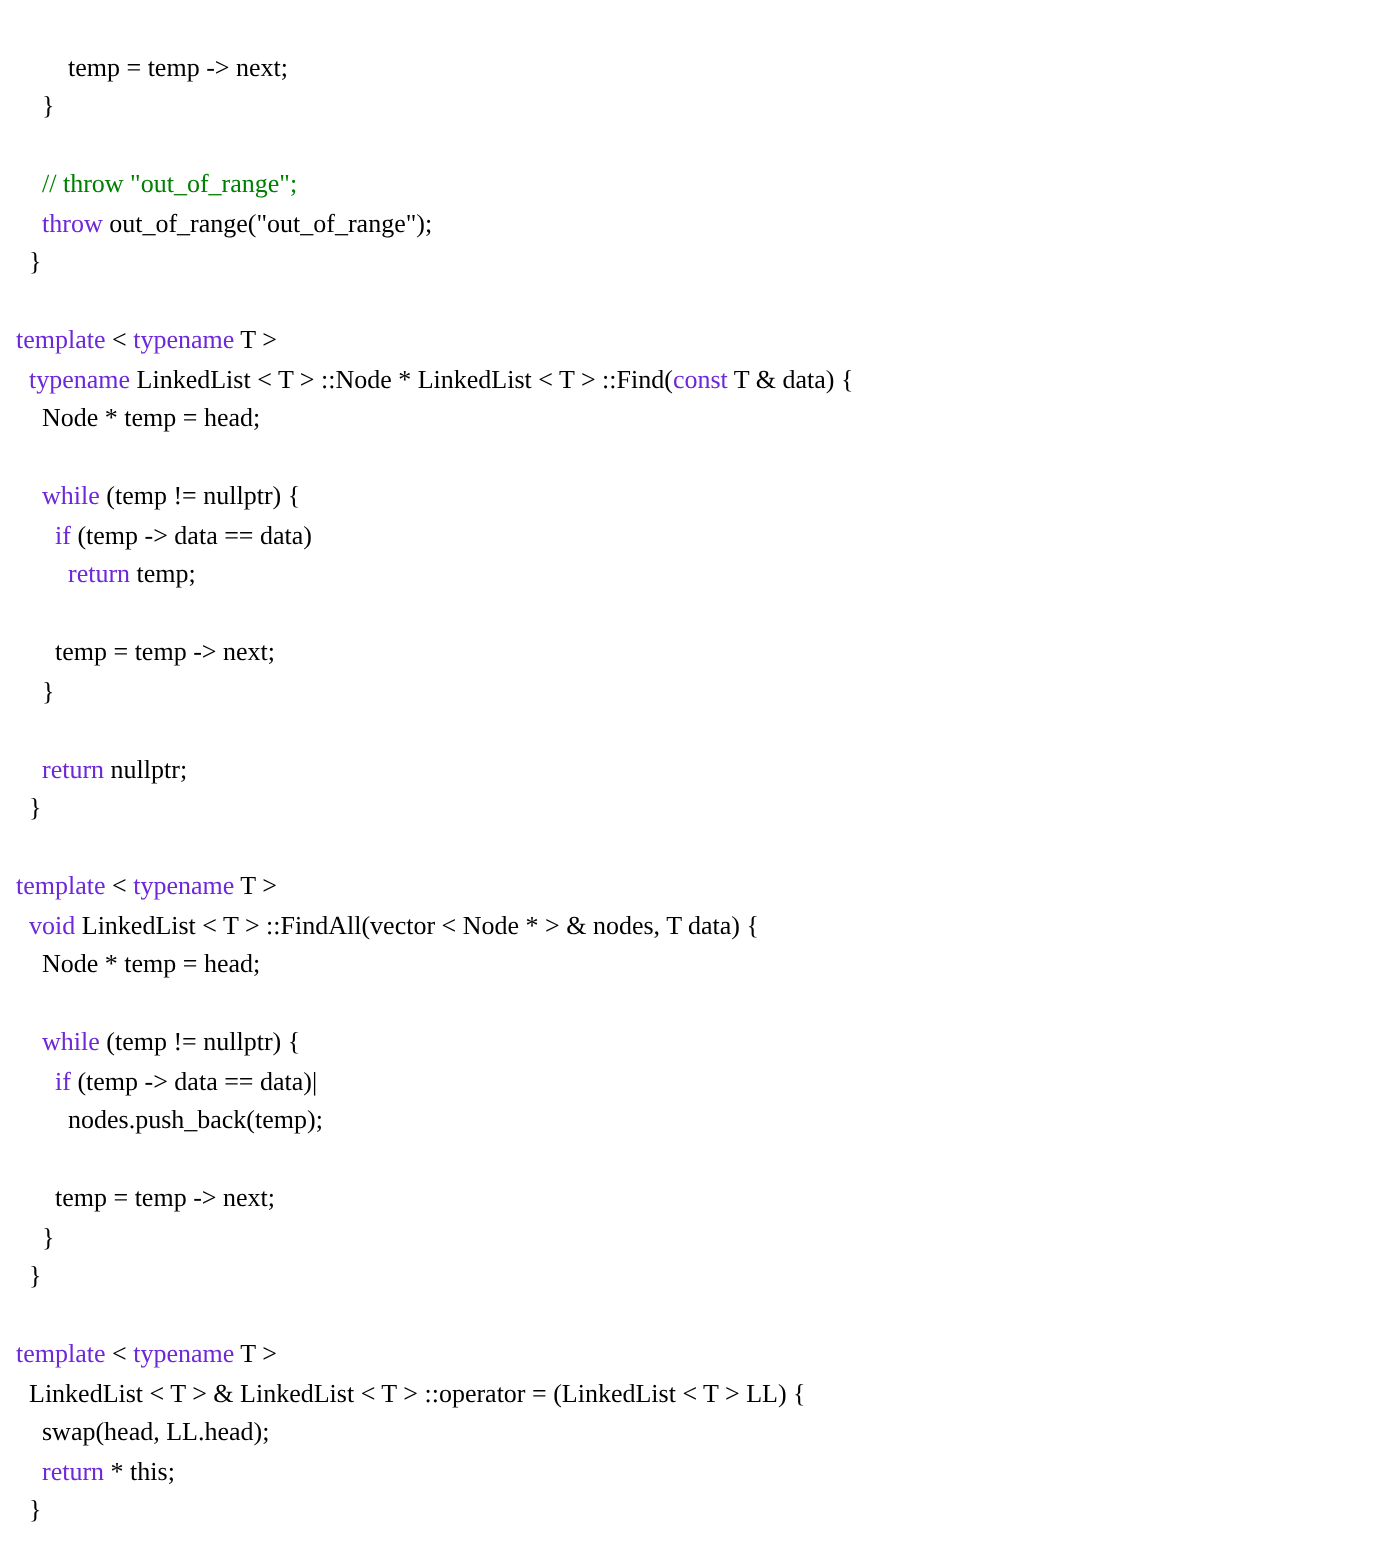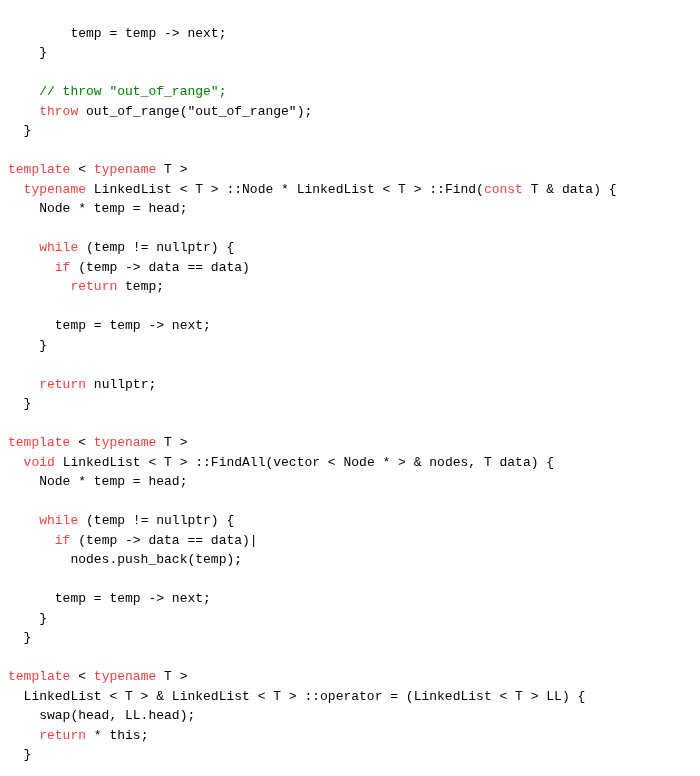--- a/index.html
+++ b/index.html
@@ -22,23 +22,24 @@
     .code-container {
       background-color: #ffffff;
       padding: 4px 0;
       white-space: pre;
     }
 
     .line {
       display: block;
       padding: 0 8px;
       min-height: 19.5px;
+      font-family: Liberation Serif, serif;
     }
 
-    .kw { color: #ef4444; text-align: right; }      
+    .kw { color: #6d28d9; text-align: right; }      
     .comment { color: #008000; }  
     .plain { color: #000000; }
   </style>
 </head>
 <body>
 
 <div class="code-container">
 <span class="line"><span class="plain">        temp = temp -&gt; next;</span></span><span class="line"><span class="plain">    }</span></span><span class="line">&nbsp;</span><span class="line"><span class="plain">    </span><span class="comment">// throw "out_of_range";</span></span><span class="line"><span class="plain">    </span><span class="kw">throw</span><span class="plain"> out_of_range("out_of_range");</span></span><span class="line"><span class="plain">  }</span></span><span class="line">&nbsp;</span><span class="line"><span class="kw">template</span><span class="plain"> &lt; </span><span class="kw">typename</span><span class="plain"> T &gt;</span></span><span class="line"><span class="plain">  </span><span class="kw">typename</span><span class="plain"> LinkedList &lt; T &gt; ::Node * LinkedList &lt; T &gt; ::Find(</span><span class="kw">const</span><span class="plain"> T &amp; data) {</span></span><span class="line"><span class="plain">    Node * temp = head;</span></span><span class="line">&nbsp;</span><span class="line"><span class="plain">    </span><span class="kw">while</span><span class="plain"> (temp != nullptr) {</span></span><span class="line"><span class="plain">      </span><span class="kw">if</span><span class="plain"> (temp -&gt; data == data)</span></span><span class="line"><span class="plain">        </span><span class="kw">return</span><span class="plain"> temp;</span></span><span class="line">&nbsp;</span><span class="line"><span class="plain">      temp = temp -&gt; next;</span></span><span class="line"><span class="plain">    }</span></span><span class="line">&nbsp;</span><span class="line"><span class="plain">    </span><span class="kw">return</span><span class="plain"> nullptr;</span></span><span class="line"><span class="plain">  }</span></span><span class="line">&nbsp;</span><span class="line"><span class="kw">template</span><span class="plain"> &lt; </span><span class="kw">typename</span><span class="plain"> T &gt;</span></span><span class="line"><span class="plain">  </span><span class="kw">void</span><span class="plain"> LinkedList &lt; T &gt; ::FindAll(vector &lt; Node * &gt; &amp; nodes, T data) {</span></span><span class="line"><span class="plain">    Node * temp = head;</span></span><span class="line">&nbsp;</span><span class="line"><span class="plain">    </span><span class="kw">while</span><span class="plain"> (temp != nullptr) {</span></span><span class="line"><span class="plain">      </span><span class="kw">if</span><span class="plain"> (temp -&gt; data == data)|</span></span><span class="line"><span class="plain">        nodes.push_back(temp);</span></span><span class="line">&nbsp;</span><span class="line"><span class="plain">      temp = temp -&gt; next;</span></span><span class="line"><span class="plain">    }</span></span><span class="line"><span class="plain">  }</span></span><span class="line">&nbsp;</span><span class="line"><span class="kw">template</span><span class="plain"> &lt; </span><span class="kw">typename</span><span class="plain"> T &gt;</span></span><span class="line"><span class="plain">  LinkedList &lt; T &gt; &amp; LinkedList &lt; T &gt; ::operator = (LinkedList &lt; T &gt; LL) {</span></span><span class="line"><span class="plain">    swap(head, LL.head);</span></span><span class="line"><span class="plain">    </span><span class="kw">return</span><span class="plain"> * this;</span></span><span class="line"><span class="plain">  }</span></span><span class="line">&nbsp;</span></div>
 
 </body></html>

